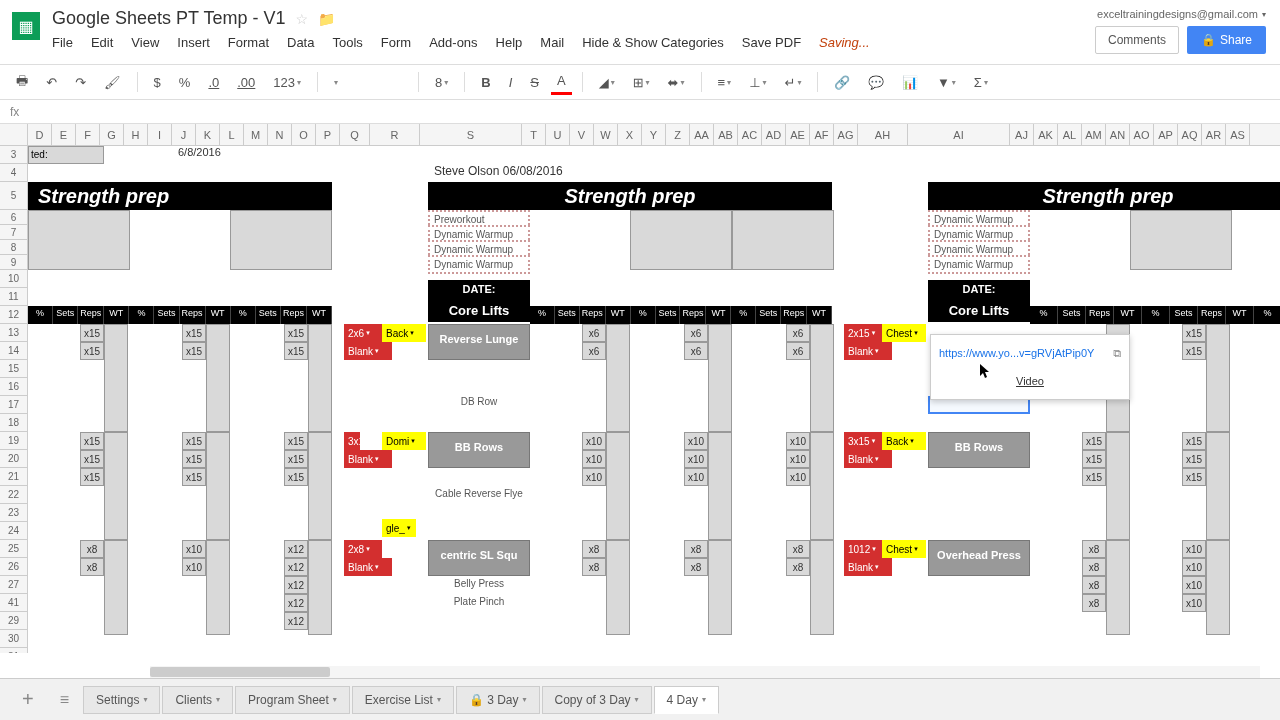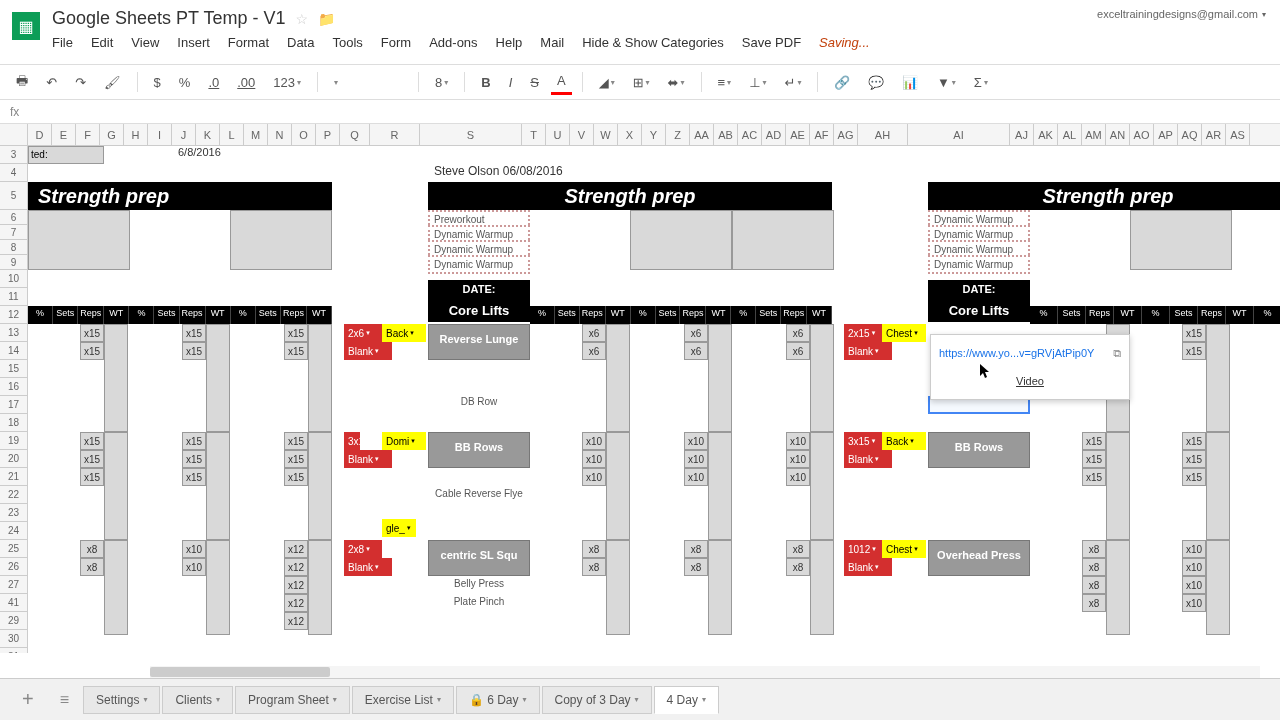--- a/index.html
+++ b/index.html
@@ -85,20 +85,27 @@
       <span>Hide &amp; Show Categories</span>
       <span>Save PDF</span>
       <span class="saving">Saving...</span>
     </div>
   </div>
   <div class="top-right">
     <div class="email">
         <span>exceltrainingdesigns@gmail.com</span>
         <span style="font-size:8px">▾</span>
       </div>
+    <div class="btns">
+      <div class="btn-c">Comments</div>
+      <div class="btn-s">
+          <span>🔒</span>
+          <span>Share</span>
+        </div>
+    </div>
   </div>
 </div>
 
 <div class="toolbar">
   <span class="tb-item">🖶</span>
   <span class="tb-item">↶</span>
   <span class="tb-item">↷</span>
   <span class="tb-item">🖌</span>
   <span class="tb-sep"></span>
   <span class="tb-item">$</span>
@@ -433,16 +440,16 @@
   <div class="scroll-thumb"></div>
 </div>
 
 <div class="bottom">
   <span class="add-tab">+</span>
   <span class="menu-tab">≡</span>
   <div class="tab">Settings</div>
   <div class="tab">Clients</div>
   <div class="tab">Program Sheet</div>
   <div class="tab">Exercise List</div>
-  <div class="tab">🔒 6 Day</div>
+  <div class="tab">🔒 3 Day</div>
   <div class="tab">Copy of 3 Day</div>
   <div class="tab active">4 Day</div>
 </div>
 
 </body></html>

